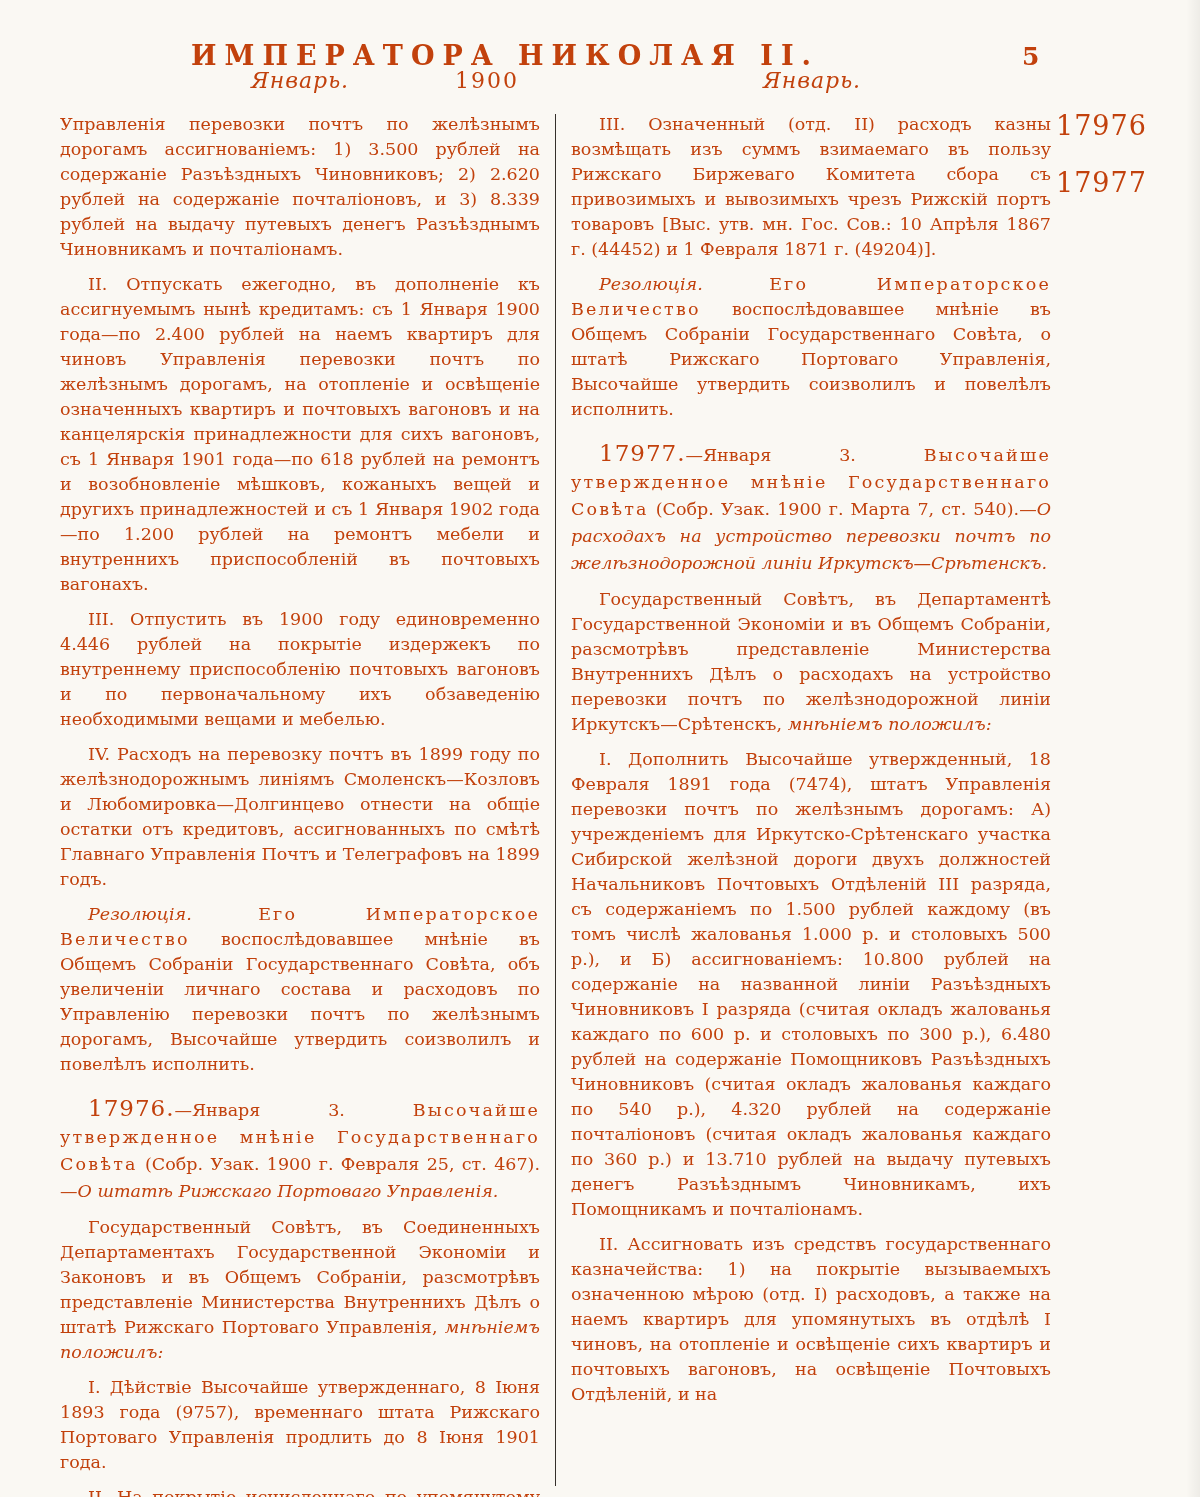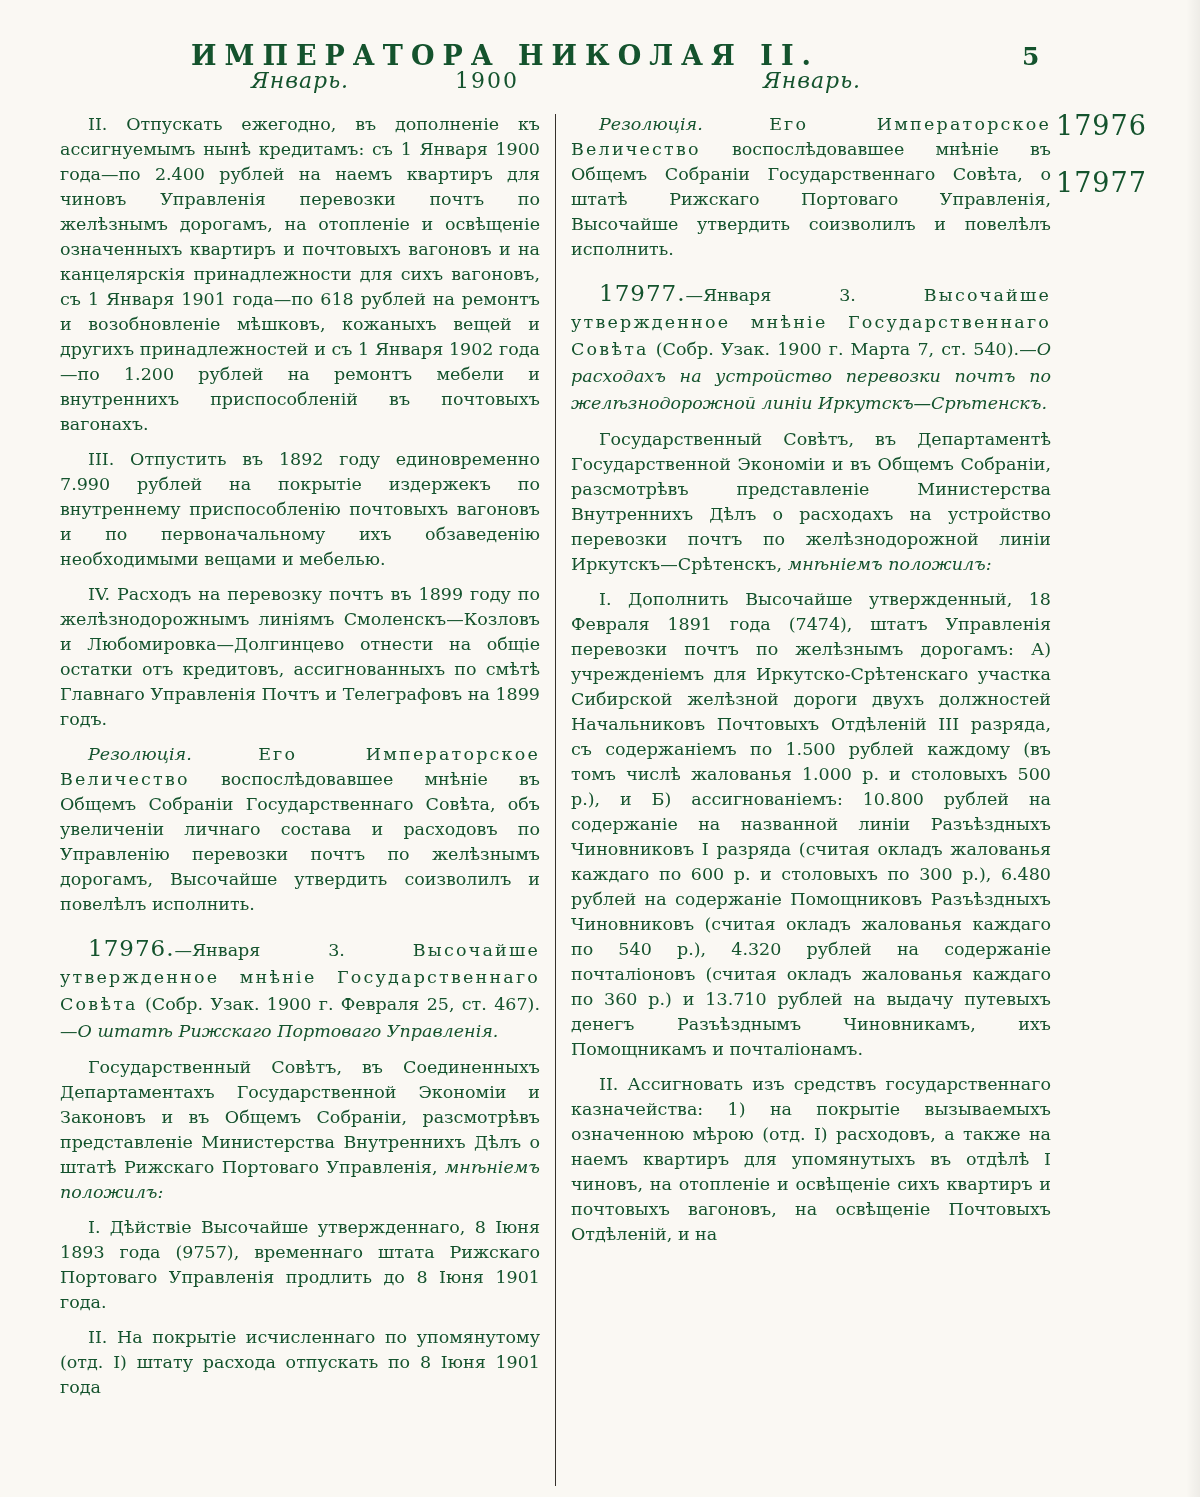--- a/index.html
+++ b/index.html
@@ -2,21 +2,21 @@
 <html><head>
 <meta charset="utf-8">
 <style>
   html, body { margin: 0; padding: 0; background: #d8d5cd; }
   .page {
     position: relative;
     width: 1200px;
     height: 1497px;
     margin: 0 auto;
     background: #faf8f3;
-    color: #14532d;
+    color: #c2410c;
     font-family: "DejaVu Serif", "Liberation Serif", serif;
     overflow: hidden;
   }
   .page::after { 
     content: "";
     position: absolute;
     top: 0; right: 0;
     width: 14px; height: 100%;
     background: linear-gradient(to right, rgba(0,0,0,0), rgba(0,0,0,0.05));
     pointer-events: none;
@@ -88,42 +88,44 @@
   <div class="subheader-item month month-right">Январь.</div>
 
   <div class="margin-numbers">
     <div class="margin-number">17976</div>
     <div class="margin-number">17977</div>
   </div>
 
   <div class="content">
 
     <div class="column">
+      <p class="noindent">Управленія перевозки почтъ по желѣзнымъ дорогамъ ассигнованіемъ: 1) 3.500 рублей на содержаніе Разъѣздныхъ Чиновниковъ; 2) 2.620 рублей на содержаніе почталіоновъ, и 3) 8.339 рублей на выдачу путевыхъ денегъ Разъѣзднымъ Чиновникамъ и почталіонамъ.</p>
       <p>II. Отпускать ежегодно, въ дополненіе къ ассигнуемымъ нынѣ кредитамъ: съ 1 Января 1900 года—по 2.400 рублей на наемъ квартиръ для чиновъ Управленія перевозки почтъ по желѣзнымъ дорогамъ, на отопленіе и освѣщеніе означенныхъ квартиръ и почтовыхъ вагоновъ и на канцелярскія принадлежности для сихъ вагоновъ, съ 1 Января 1901 года—по 618 рублей на ремонтъ и возобновленіе мѣшковъ, кожаныхъ вещей и другихъ принадлежностей и съ 1 Января 1902 года—по 1.200 рублей на ремонтъ мебели и внутреннихъ приспособленій въ почтовыхъ вагонахъ.</p>
-      <p>III. Отпустить въ 1892 году единовременно 7.990 рублей на покрытіе издержекъ по внутреннему приспособленію почтовыхъ вагоновъ и по первоначальному ихъ обзаведенію необходимыми вещами и мебелью.</p>
+      <p>III. Отпустить въ 1900 году единовременно 4.446 рублей на покрытіе издержекъ по внутреннему приспособленію почтовыхъ вагоновъ и по первоначальному ихъ обзаведенію необходимыми вещами и мебелью.</p>
       <p>IV. Расходъ на перевозку почтъ въ 1899 году по желѣзнодорожнымъ линіямъ Смоленскъ—Козловъ и Любомировка—Долгинцево отнести на общіе остатки отъ кредитовъ, ассигнованныхъ по смѣтѣ Главнаго Управленія Почтъ и Телеграфовъ на 1899 годъ.</p>
       <p>
         <span class="italic">Резолюція.</span>
         <span class="spaced">Его Императорское Величество</span>
         <span>воспослѣдовавшее мнѣніе въ Общемъ Собраніи Государственнаго Совѣта, объ увеличеніи личнаго состава и расходовъ по Управленію перевозки почтъ по желѣзнымъ дорогамъ, Высочайше утвердить соизволилъ и повелѣлъ исполнить.</span>
       </p>
       <p class="entry-heading"><span class="entry-number">17976.</span><span>—Января 3.</span>
         <span class="spaced">Высочайше утвержденное мнѣніе Государственнаго Совѣта</span>
         <span>(Собр. Узак. 1900 г. Февраля 25, ст. 467).—</span><span class="italic">О штатѣ Рижскаго Портоваго Управленія.</span></p>
       <p>
         <span>Государственный Совѣтъ, въ Соединенныхъ Департаментахъ Государственной Экономіи и Законовъ и въ Общемъ Собраніи, разсмотрѣвъ представленіе Министерства Внутреннихъ Дѣлъ о штатѣ Рижскаго Портоваго Управленія,</span>
         <span class="italic">мнѣніемъ положилъ:</span>
       </p>
       <p>I. Дѣйствіе Высочайше утвержденнаго, 8 Іюня 1893 года (9757), временнаго штата Рижскаго Портоваго Управленія продлить до 8 Іюня 1901 года.</p>
       <p>II. На покрытіе исчисленнаго по упомянутому (отд. I) штату расхода отпускать по 8 Іюня 1901 года</p>
     </div>
 
     <div class="divider"></div>
 
     <div class="column">
+      <p>III. Означенный (отд. II) расходъ казны возмѣщать изъ суммъ взимаемаго въ пользу Рижскаго Биржеваго Комитета сбора съ привозимыхъ и вывозимыхъ чрезъ Рижскій портъ товаровъ [Выс. утв. мн. Гос. Сов.: 10 Апрѣля 1867 г. (44452) и 1 Февраля 1871 г. (49204)].</p>
       <p>
         <span class="italic">Резолюція.</span>
         <span class="spaced">Его Императорское Величество</span>
         <span>воспослѣдовавшее мнѣніе въ Общемъ Собраніи Государственнаго Совѣта, о штатѣ Рижскаго Портоваго Управленія, Высочайше утвердить соизволилъ и повелѣлъ исполнить.</span>
       </p>
       <p class="entry-heading"><span class="entry-number">17977.</span><span>—Января 3.</span>
         <span class="spaced">Высочайше утвержденное мнѣніе Государственнаго Совѣта</span>
         <span>(Собр. Узак. 1900 г. Марта 7, ст. 540).—</span><span class="italic">О расходахъ на устройство перевозки почтъ по желѣзнодорожной линіи Иркутскъ—Срѣтенскъ.</span></p>
       <p>
         <span>Государственный Совѣтъ, въ Департаментѣ Государственной Экономіи и въ Общемъ Собраніи, разсмотрѣвъ представленіе Министерства Внутреннихъ Дѣлъ о расходахъ на устройство перевозки почтъ по желѣзнодорожной линіи Иркутскъ—Срѣтенскъ,</span>

